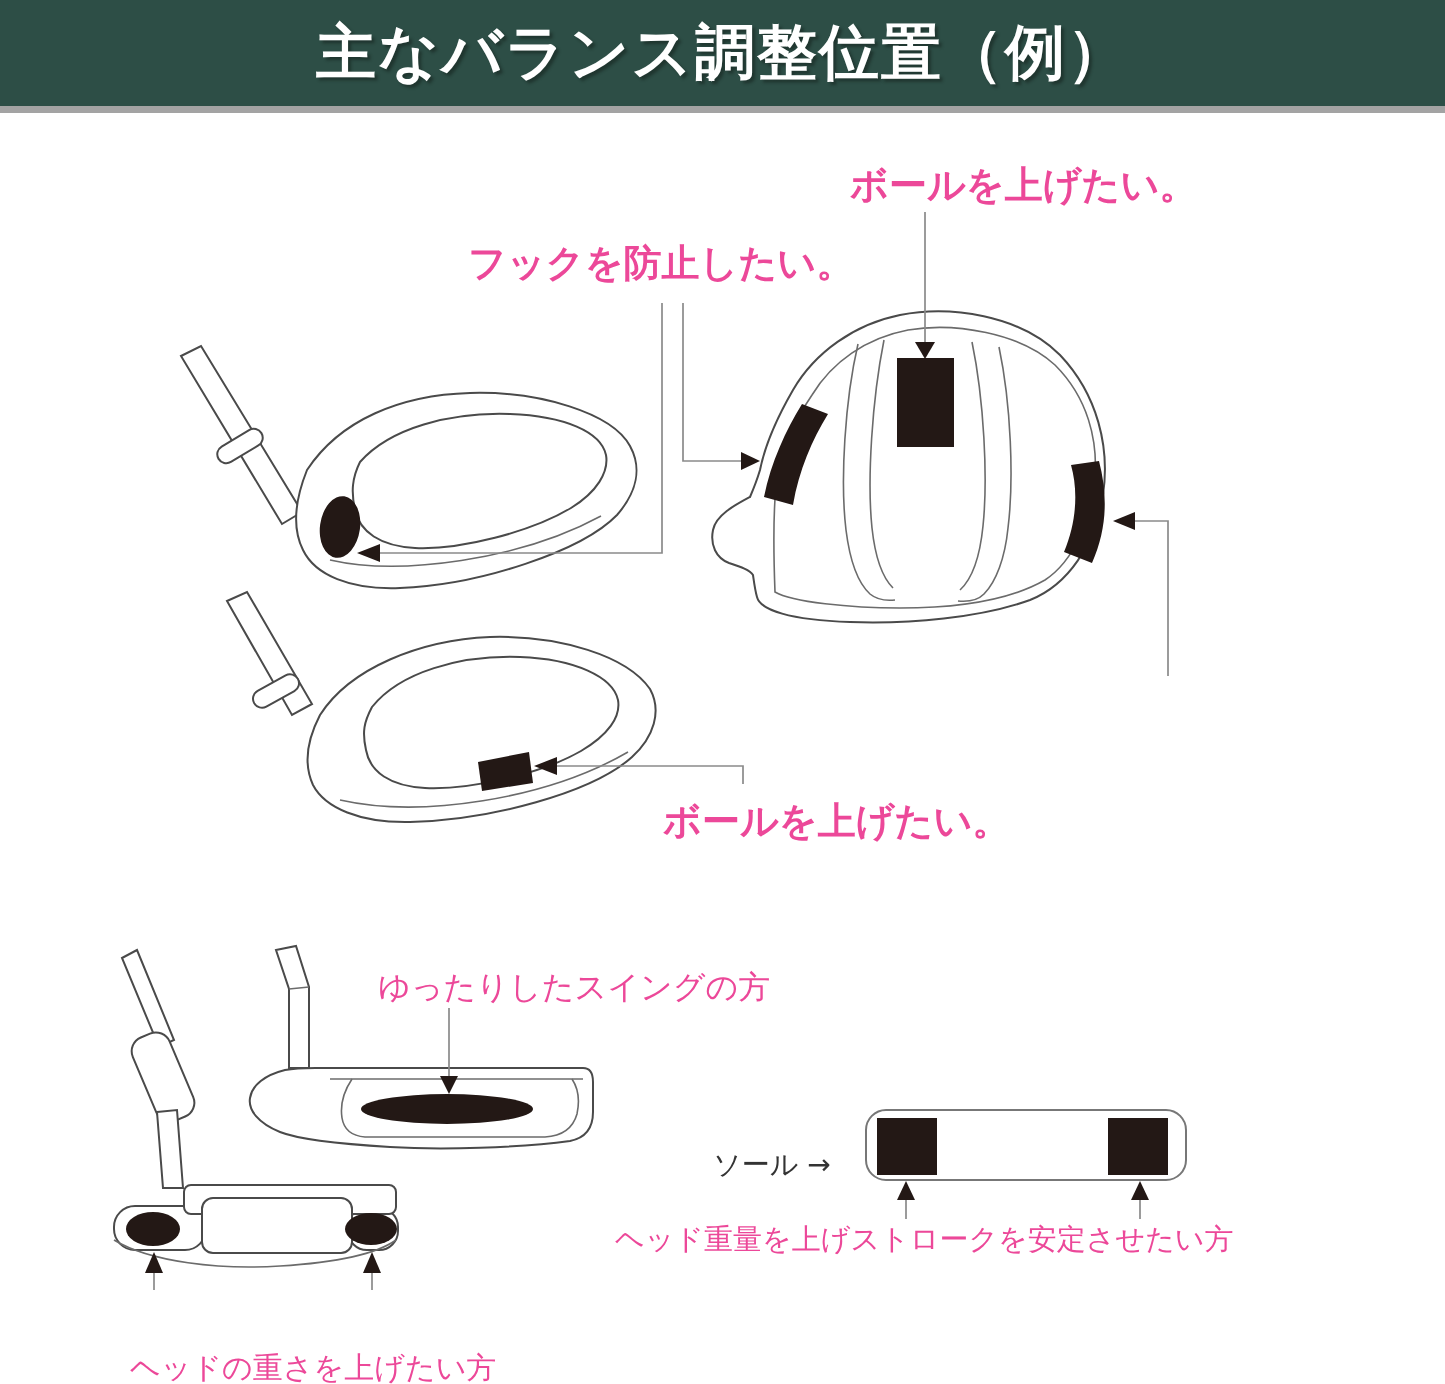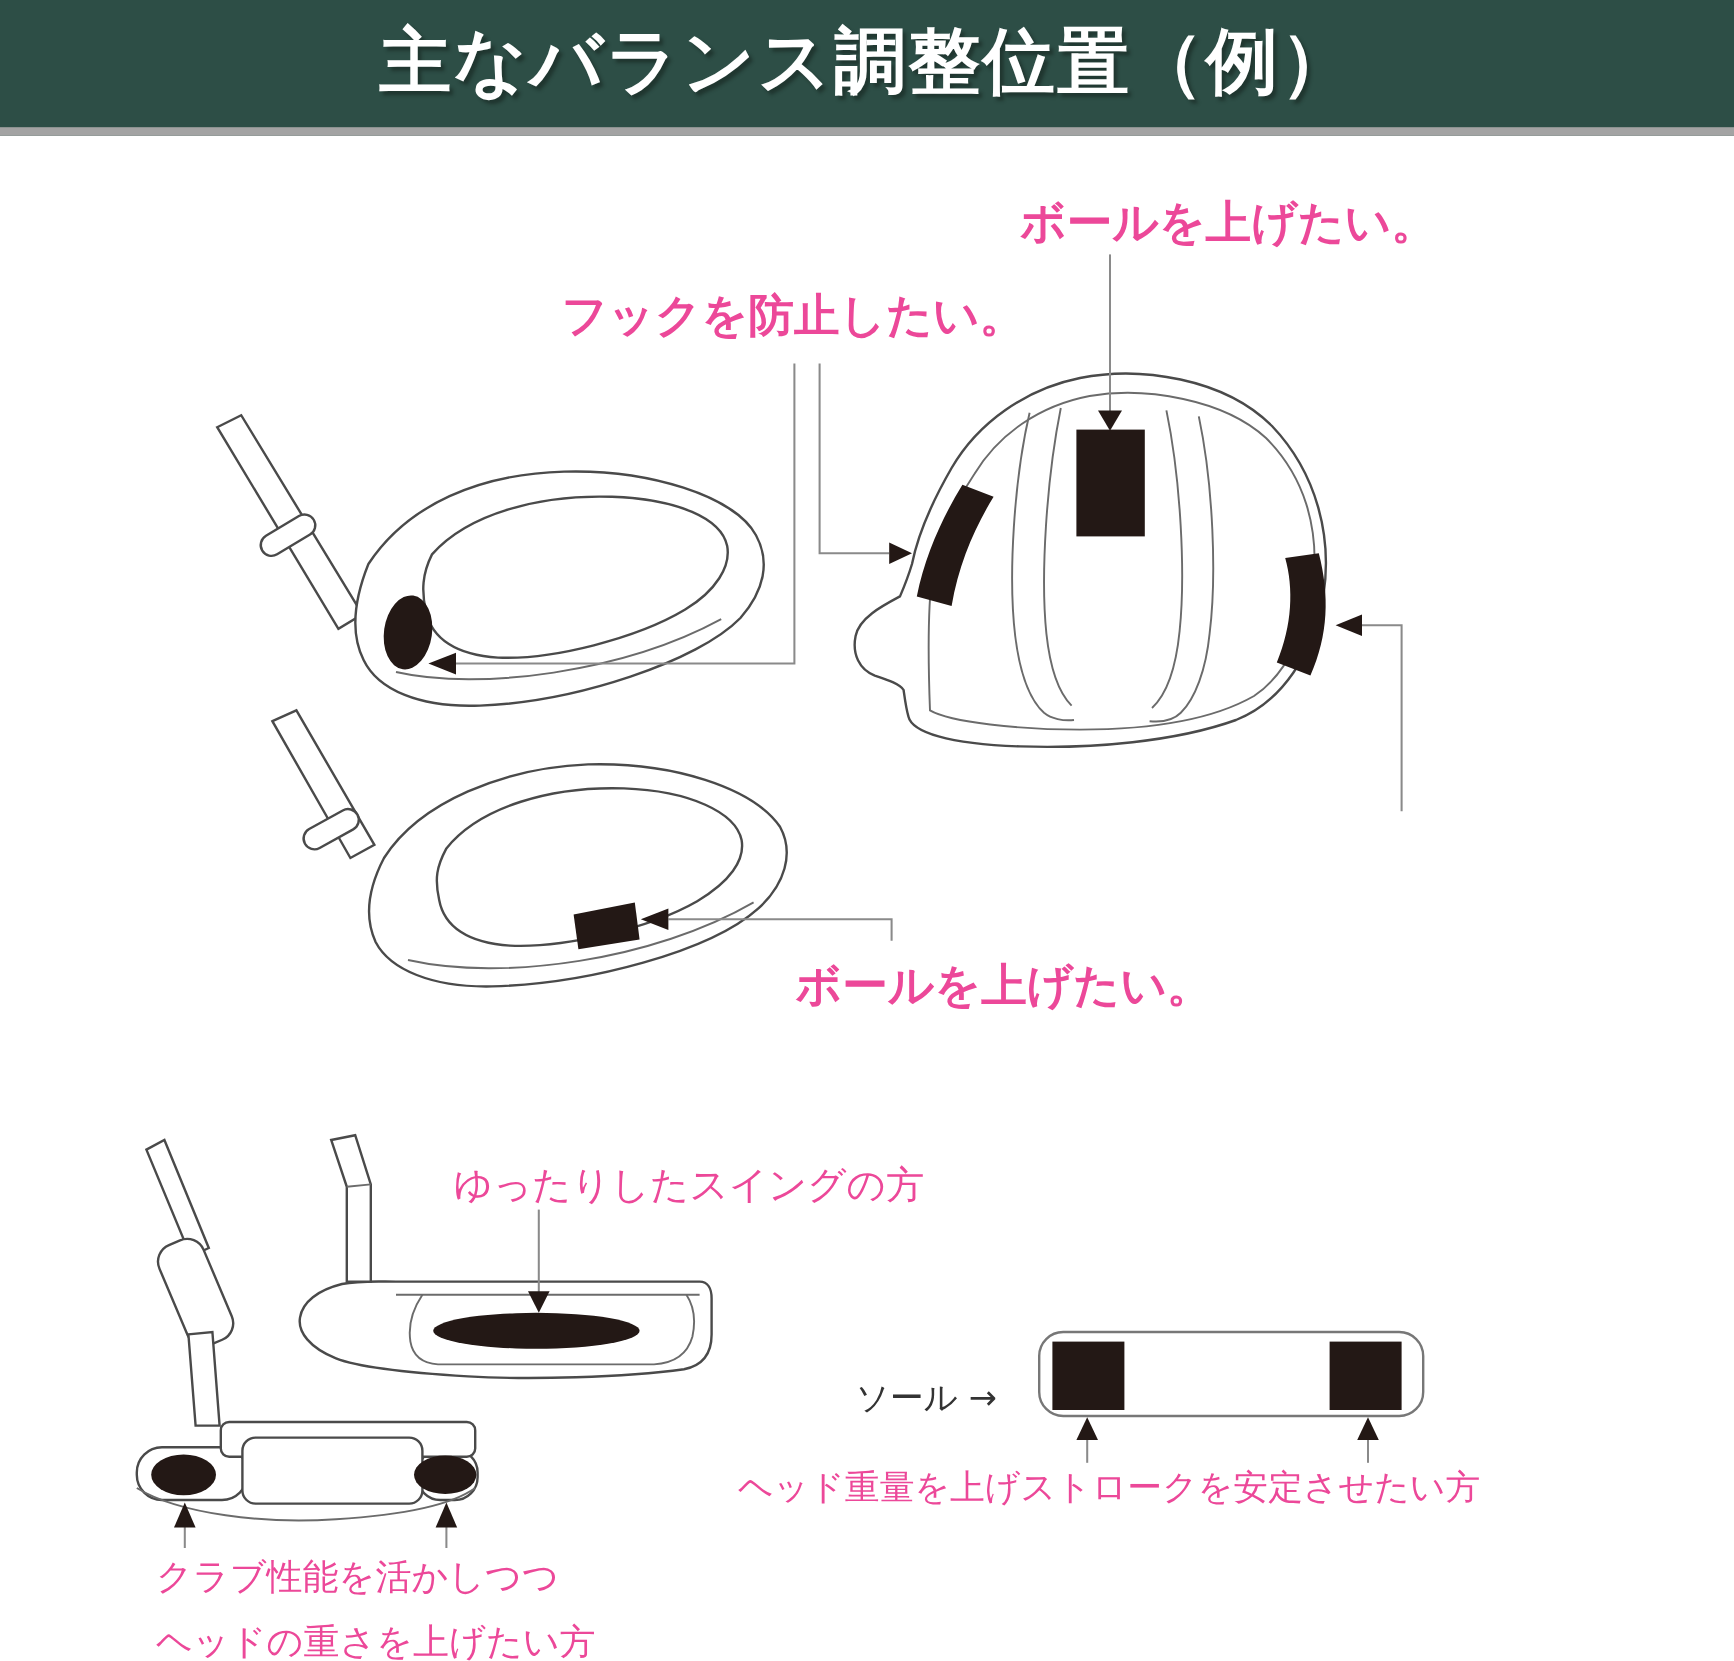--- a/index.html
+++ b/index.html
@@ -123,18 +123,17 @@
       <polygon class="blk" points="897,1200 915,1200 906,1181"></polygon>
       <line class="leader" x1="1140" y1="1198" x2="1140" y2="1219"></line>
       <polygon class="blk" points="1131,1200 1149,1200 1140,1181"></polygon>
     </g>
   </svg>
 
   <div class="label w600" style="left:850px;top:160px;font-size:38px;">ボールを上げたい。</div>
   <div class="label w600" style="left:468px;top:238px;font-size:38px;">フックを防止したい。</div>
   <div class="label w600" style="left:663px;top:796px;font-size:38px;">ボールを上げたい。</div>
   <div class="label bold" style="left:378px;top:966px;font-size:32px;">ゆったりしたスイングの方</div>
-  <div class="label bold" style="left:130px;top:1294px;font-size:30px;">クラブ性能を活かしつつ</div>
   <div class="label bold" style="left:130px;top:1348px;font-size:30px;">ヘッドの重さを上げたい方</div>
   <div class="label" style="left:713px;top:1146px;font-size:28px;font-weight:400;color:#333;">ソール →</div>
   <div class="label bold" style="left:615px;top:1220px;font-size:29px;">ヘッド重量を上げストロークを安定させたい方</div>
 
 </div>
 
 </body></html>

